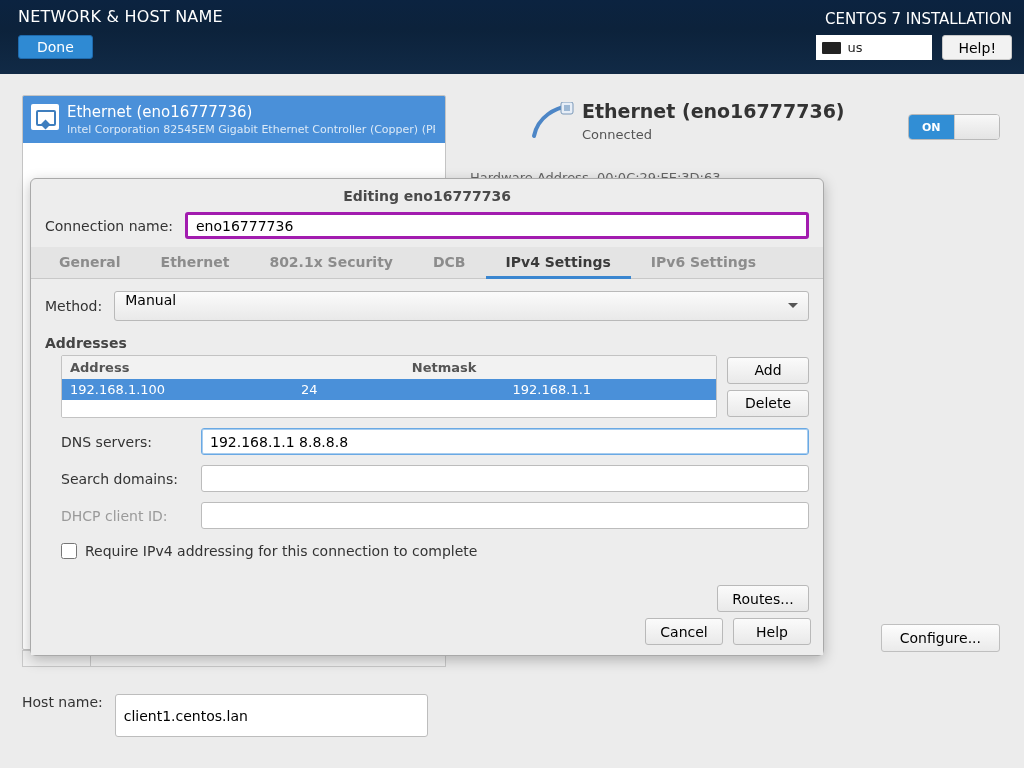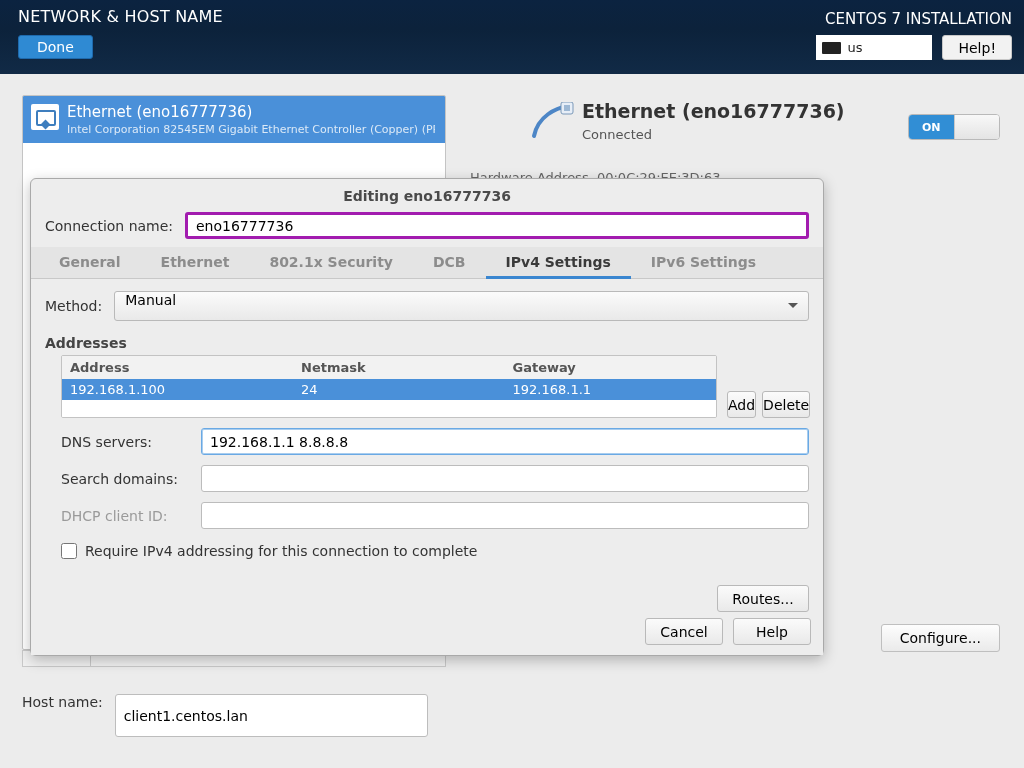--- a/index.html
+++ b/index.html
@@ -128,31 +128,31 @@
 .method-row { display:flex; align-items:center; gap:12px; margin-bottom:14px;}
 .method-row label { font-size:14px; color:#333;}
 .method-select {
   flex:1; height:30px; border:1px solid #b9b9b9; border-radius:3px;
   background:linear-gradient(#fbfbfb,#e9e9e9); padding: 0 28px 0 10px; font-size:14px;
   position:relative; cursor:pointer;
 }
 .method-select::after { content:""; position:absolute; right:10px; top:11px; border:5px solid transparent; border-top-color:#555;}
 
 .addr-section-label { font-size:14px; font-weight:bold; color:#444; margin-bottom:4px;}
-.addr-wrap { display:flex; gap:10px; align-items:flex-end;}
+.addr-wrap { display:flex; gap:10px; align-items:center;}
 .addr-table {
   flex:1; border:1px solid #c3c3c3; background:#fff; border-radius:2px; overflow:hidden;
 }
 .addr-table .thead { display:flex; background:#f2f2f2; font-size:13px; color:#555; font-weight:600;}
 .addr-table .thead div { padding:4px 8px;}
 .col-a{flex:1.1;} .col-n{flex:1;} .col-g{flex:1;}
 .addr-table .trow { display:flex; font-size:13px; color:#fff; background:#4a90d9;}
 .addr-table .trow div { padding:3px 8px;}
 .addr-table .blank-row { height:17px; background:#fff;}
-.addr-btns { display:flex; gap:6px; width:82px;}
+.addr-btns { display:flex; flex-direction:column; gap:6px; width:82px;}
 .gbtn {
   height:27px; border:1px solid #b9b9b9; border-radius:3px;
   background:linear-gradient(#fbfbfb,#e9e9e9); font-size:14px; cursor:pointer;
 }
 
 .field-row { display:flex; align-items:center; gap:10px; margin-top:10px;}
 .field-row label { width:130px; font-size:14px; color:#333; text-align:left;}
 .field-row.disabled label { color:#9a9a9a;}
 .field-row input { flex:1; height:27px; border:1px solid #bcbcbc; border-radius:3px; padding:0 8px; font-size:14px; background:#fff;}
 .field-row input.focused { border:1px solid #6aa9e4; box-shadow:0 0 0 1px #a8cdef inset;}
@@ -258,21 +258,20 @@
       </div>
     </div>
 
     <div class="addr-section-label">Addresses</div>
 
     <div class="addr-wrap sub-fields">
       <div class="addr-table">
         <div class="thead">
           <div class="col-a">Address</div>
           <div class="col-n">Netmask</div>
-          <div class="col-g">Gateway</div>
         </div>
         <div class="trow">
           <div class="col-a">192.168.1.100</div>
           <div class="col-n">24</div>
           <div class="col-g">192.168.1.1</div>
         </div>
         <div class="blank-row"></div>
       </div>
       <div class="addr-btns">
         <button class="gbtn">Add</button>

